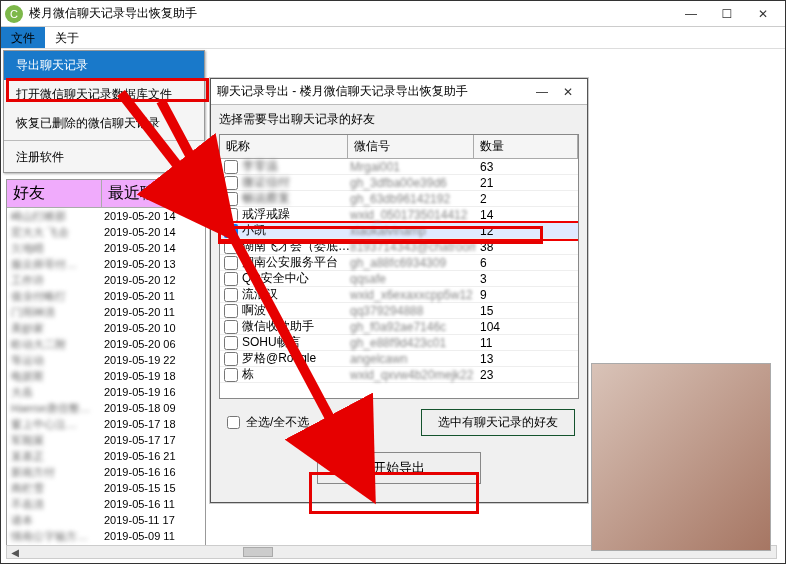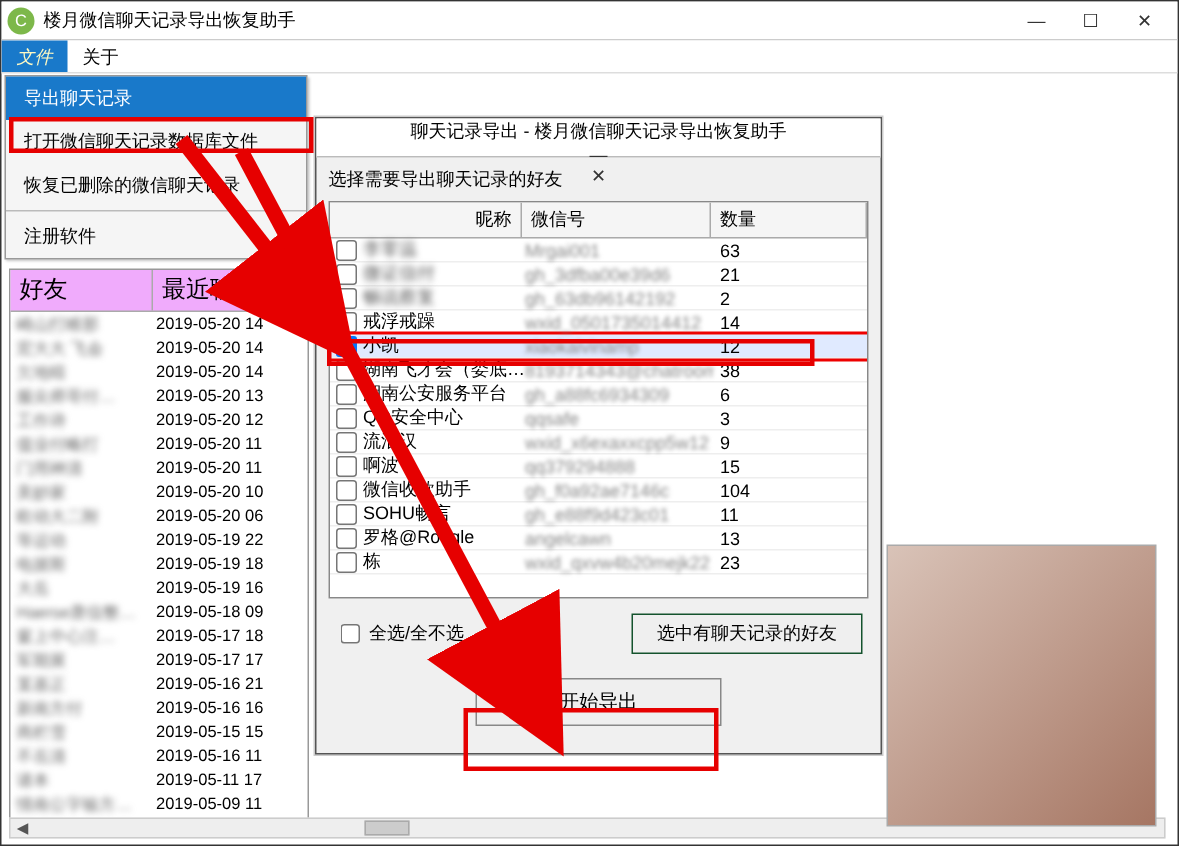--- a/index.html
+++ b/index.html
@@ -8,43 +8,43 @@
   
   .titlebar { height:26px; display:flex; align-items:center; background:#fff; border-bottom:1px solid #ccc; padding:0 4px;}
   .titlebar .icon { width:18px; height:18px; border-radius:50%; background:#7db84a; display:flex; align-items:center; justify-content:center; color:#fff; font-size:11px; margin-right:6px;}
   .title-text { font-size:12px; color:#000; flex:1; }
   .win-btns { display:flex; }
   .win-btn { width:36px; height:26px; display:flex; align-items:center; justify-content:center; font-size:12px; color:#333;}
   .win-btn.close { }
   
   .menubar { height:22px; background:#fff; display:flex; font-size:12px; border-bottom:1px solid #ddd;}
   .menubar .mi { padding:3px 10px; cursor:pointer;}
-  .menubar .mi.sel { background:#1979ca; color:#fef9c3;font-style:italic;}
+  .menubar .mi.sel { background:#1979ca; color:#000000;}
   
   .dropdown { position:absolute; left:2px; top:49px; width:202px; background:#f5f5f5; border:1px solid #999; box-shadow:1px 1px 2px rgba(0,0,0,.3); z-index:60;}
   .dropdown .item { padding:6px 12px; font-size:12px; cursor:pointer; color:#000;}
   .dropdown .item.sel { background:#1979ca; color:#fff;}
   .dropdown .sep { border-top:1px solid #bbb; margin:2px 0;}
   
   .leftlist { position:absolute; left:5px; top:178px; width:200px; border:1px solid #999; background:#fff;}
   .leftlist .hdr { display:flex; background:#f0abfc; border-bottom:1px solid #aaa; font-size:16px;}
   .leftlist .hdr div { padding:3px 6px; border-right:1px solid #aaa;}
   .leftlist .body { height:348px; overflow:hidden;}
   .leftlist .row { display:flex; font-size:11px; height:16px; align-items:center; }
   .leftlist .row .c1 { width:95px; padding-left:4px; color:#666; filter:blur(2px);}
   .leftlist .row .c2 { flex:1; padding-left:2px; color:#000;}
   
   .dialog { position:absolute; left:209px; top:77px; width:378px; background:#f0f0f0; border:1px solid #555; box-shadow:0 0 0 1px #ccc; z-index:80;}
-  .dialog .d-title { display:flex; align-items:center; height:26px; background:#fff; border-bottom:1px solid #bbb; padding:0 6px; font-size:12px;flex-direction:column;}
+  .dialog .d-title { display:flex; align-items:center; height:26px; background:#fff; border-bottom:1px solid #bbb; padding:0 6px; font-size:12px;}
   .dialog .d-title .t { flex:1;}
   .dialog .sub { font-size:12px; padding:6px 8px; color:#000;}
   .tbl { margin:0 8px; border:1px solid #888; background:#fff; height:265px; overflow-y:scroll; overflow-x:scroll;}
   .thead { display:flex; background:#f5f5f5; border-bottom:1px solid #aaa; font-size:12px; position:sticky; top:0;}
   .thead div { padding:3px 6px; border-right:1px solid #aaa;}
-  .th-nick { width:128px;text-align:right;}
+  .th-nick { width:128px;}
   .th-id { width:126px;}
   .th-cnt { flex:1;}
   .trow { display:flex; font-size:12px; height:16px; align-items:center; border-bottom:1px solid #eee;}
   .trow.sel { background:#e0eaff; outline:2px solid #e00;}
   .trow .cb { width:14px; height:14px; margin:0 4px;}
   .trow .c-nick { width:108px; overflow:hidden; white-space:nowrap; text-overflow:ellipsis;}
   .trow .c-id { width:126px; overflow:hidden; white-space:nowrap; color:#888; filter:blur(1.5px);}
   .trow .c-cnt { flex:1; padding-left:4px;}
   .trow.fuzz .c-nick { filter:blur(2px); color:#555;}
   .dialog .sel-row { display:flex; align-items:center; padding:10px 12px; font-size:12px;}

